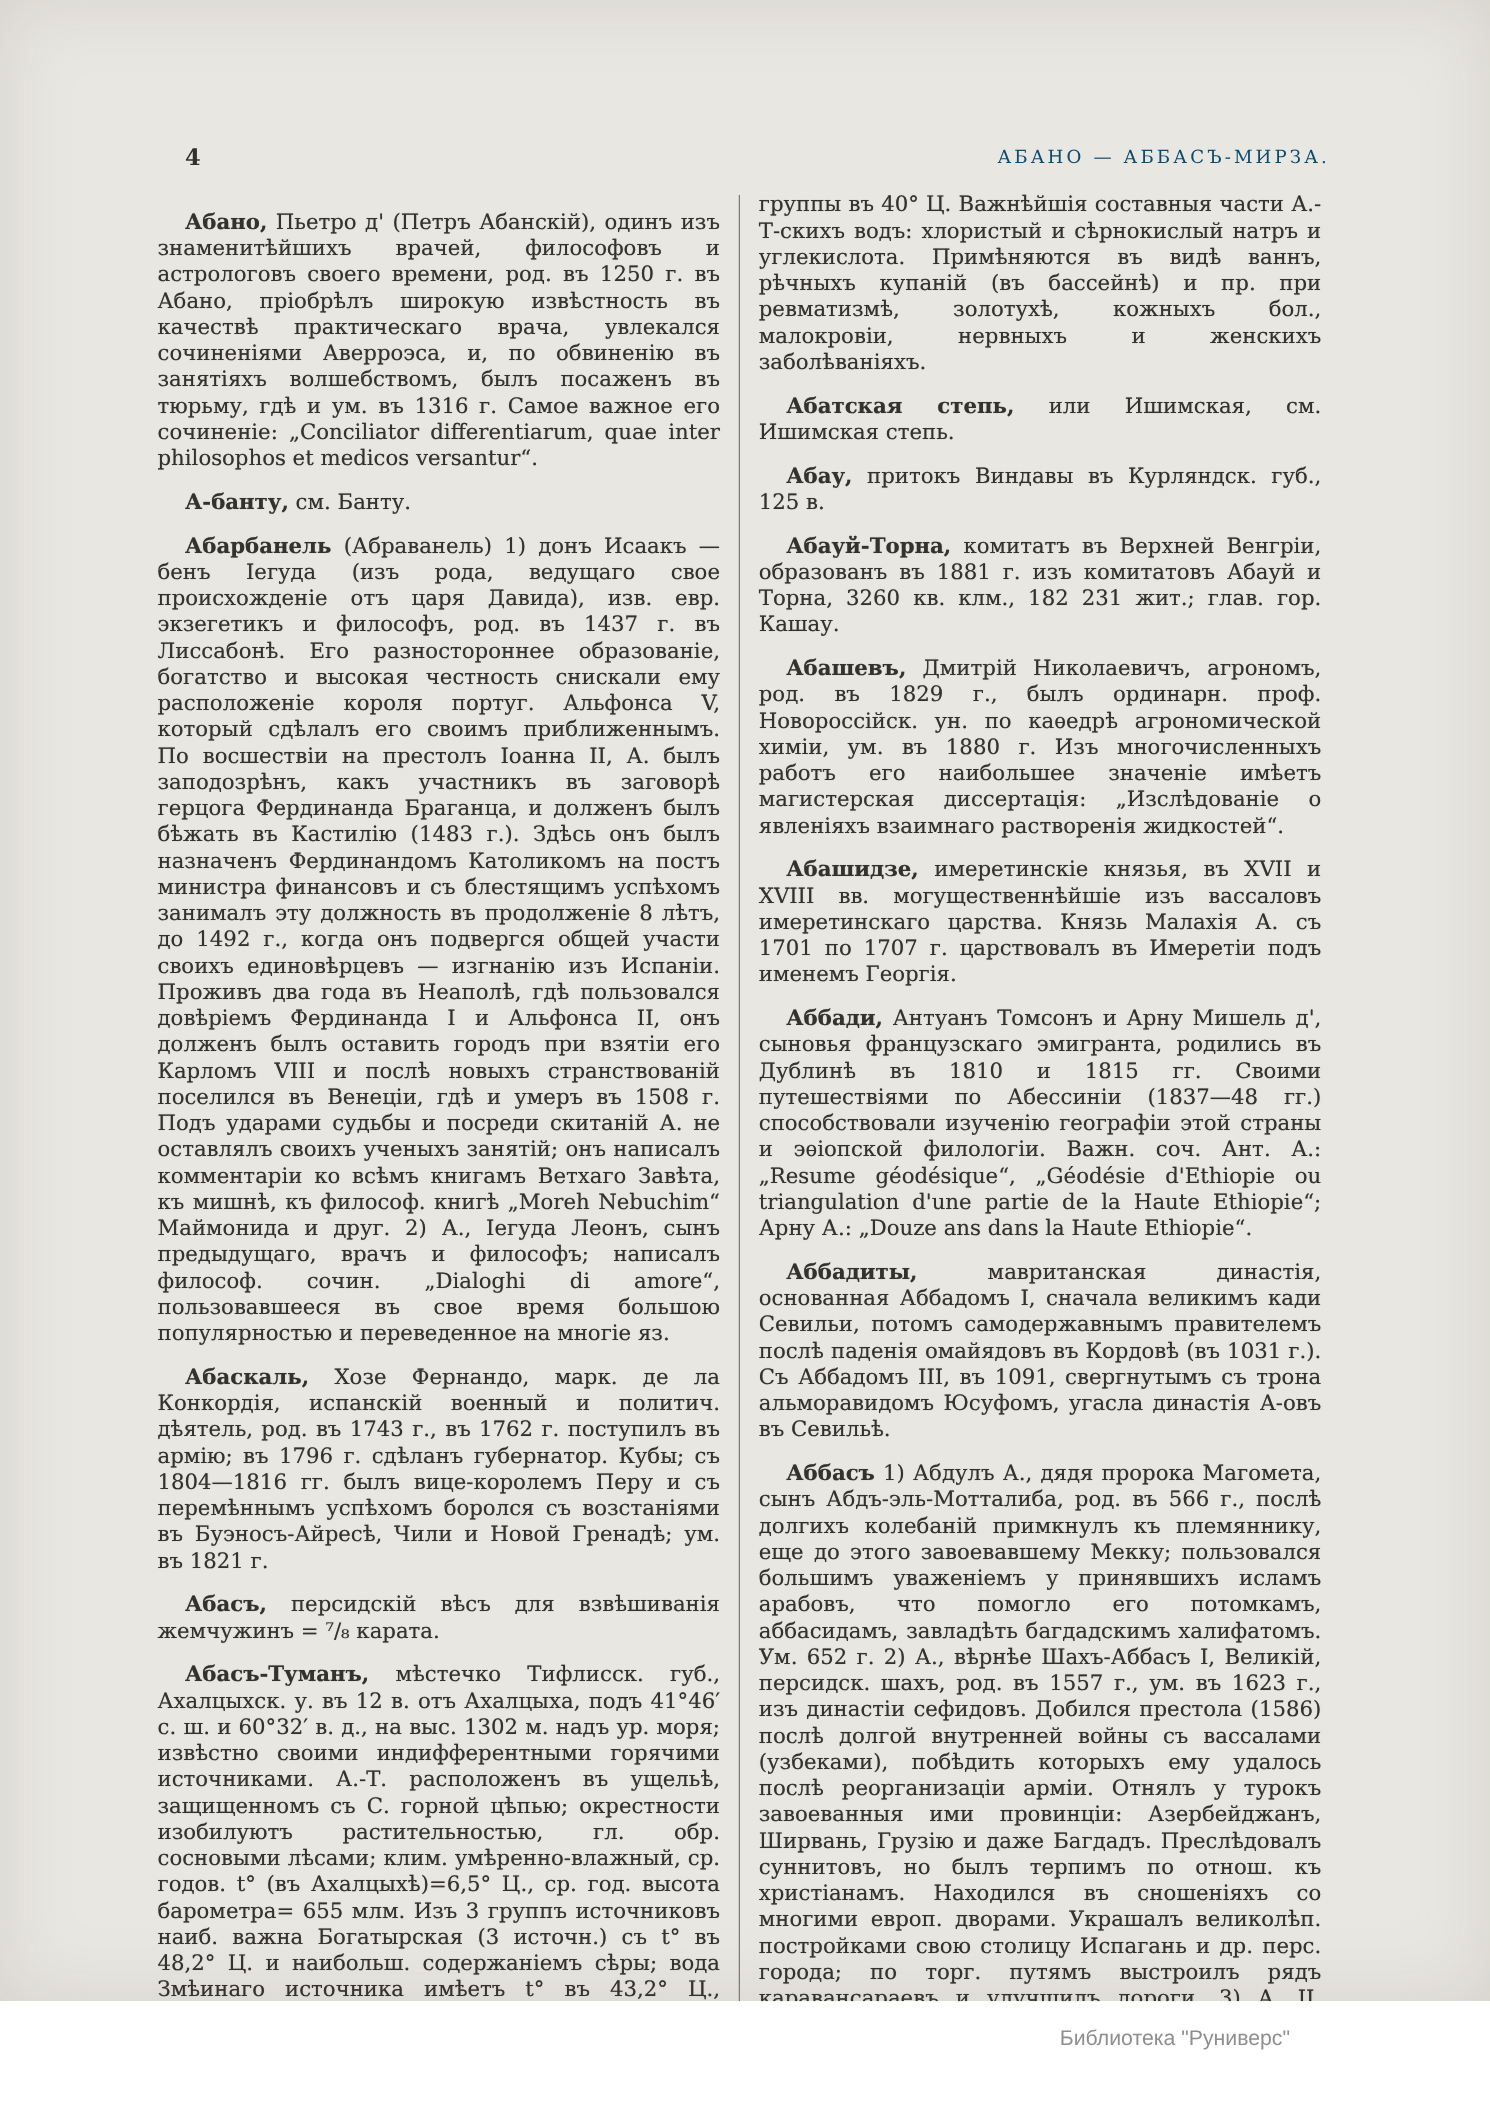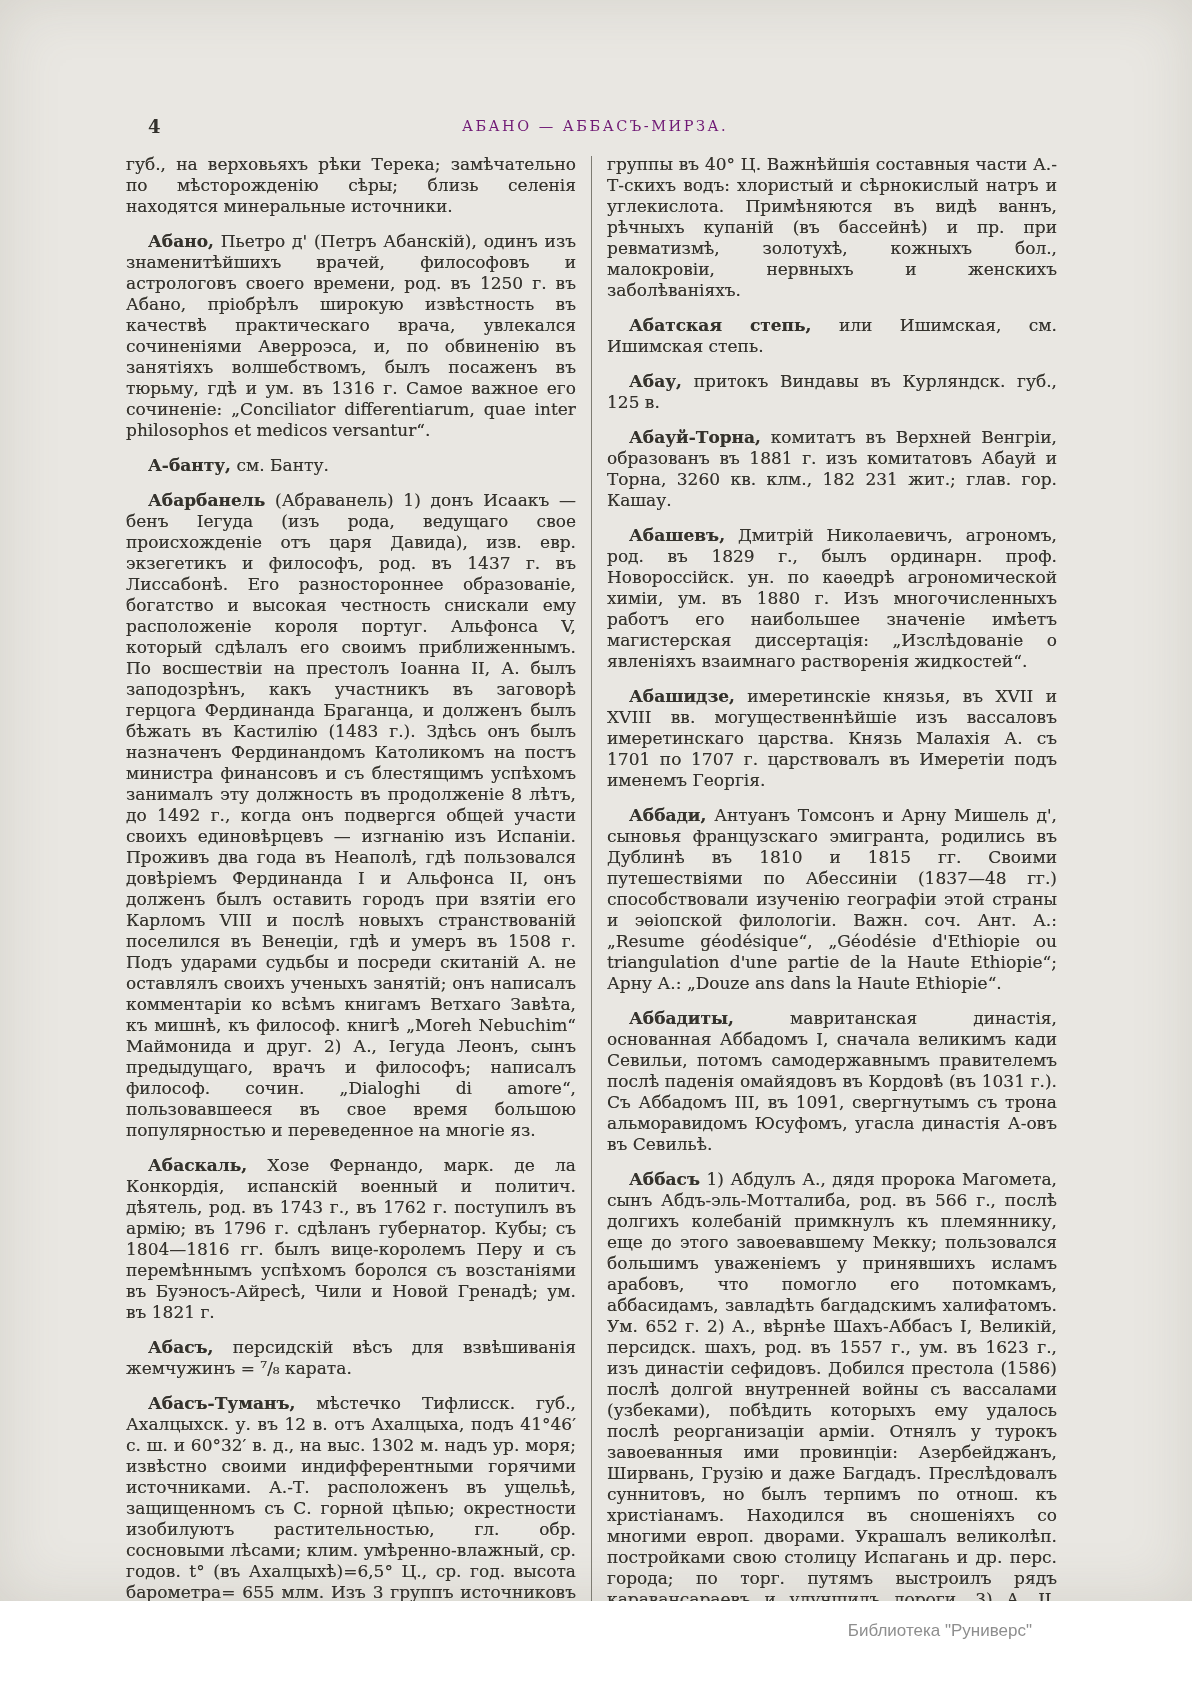--- a/index.html
+++ b/index.html
@@ -12,22 +12,22 @@
     background:#e9e7e2;
     padding:112px 128px 0 126px;
     box-shadow: inset 0 0 60px rgba(120,115,100,0.18);
     overflow:hidden;
   }
 
   .header { position:relative; height:34px; color:#33312c; }
   .pagenum { position:absolute; left:22px; top:4px; font-size:18px; font-weight:bold; }
   .runhead {
     position:absolute; left:0; right:0; top:6px;
-    text-align:center; font-size:14.5px; letter-spacing:2.5px;
-    color:#701a75;
+    text-align:right; font-size:14.5px; letter-spacing:2.5px;
+    color:#0c4a6e;
   }
 
   .body { display:flex; margin-top:8px; }
   .col {
     width:450px;
     font-size:17px; line-height:21px;
     text-align:justify;
     color:#34322c;
     text-shadow:0 0 0.6px rgba(52,50,44,0.55);
     hyphens:auto;
@@ -49,21 +49,20 @@
 </head>
 <body>
 
 <div class="scan">
   <div class="header">
     <span class="pagenum">4</span>
     <span class="runhead">АБАНО — АББАСЪ-МИРЗА.</span>
   </div>
   <div class="body">
     <div class="col">
-        <p class="entry noindent"><span>губ., на верховьяхъ рѣки Терека; замѣчательно по мѣсторожденію сѣры; близь селенія находятся минеральные источники.</span></p>
         <p class="entry"><span class="term">Абано,</span><span> Пьетро д' (Петръ Абанскій), одинъ изъ знаменитѣйшихъ врачей, философовъ и астрологовъ своего времени, род. въ 1250 г. въ Абано, пріобрѣлъ широкую извѣстность въ качествѣ практическаго врача, увлекался сочиненіями Аверроэса, и, по обвиненію въ занятіяхъ волшебствомъ, былъ посаженъ въ тюрьму, гдѣ и ум. въ 1316 г. Самое важное его сочиненіе: „Conciliator differentiarum, quae inter philosophos et medicos versantur“.</span></p>
         <p class="entry"><span class="term">А-банту,</span><span> см. </span><span class="ital">Банту.</span></p>
         <p class="entry"><span class="term">Абарбанель</span><span> (Абраванель) 1) донъ Исаакъ — бенъ Іегуда (изъ рода, ведущаго свое происхожденіе отъ царя Давида), изв. евр. экзегетикъ и философъ, род. въ 1437 г. въ Лиссабонѣ. Его разностороннее образованіе, богатство и высокая честность снискали ему расположеніе короля португ. Альфонса V, который сдѣлалъ его своимъ приближеннымъ. По восшествіи на престолъ Іоанна II, А. былъ заподозрѣнъ, какъ участникъ въ заговорѣ герцога Фердинанда Браганца, и долженъ былъ бѣжать въ Кастилію (1483 г.). Здѣсь онъ былъ назначенъ Фердинандомъ Католикомъ на постъ министра финансовъ и съ блестящимъ успѣхомъ занималъ эту должность въ продолженіе 8 лѣтъ, до 1492 г., когда онъ подвергся общей участи своихъ единовѣрцевъ — изгнанію изъ Испаніи. Проживъ два года въ Неаполѣ, гдѣ пользовался довѣріемъ Фердинанда I и Альфонса II, онъ долженъ былъ оставить городъ при взятіи его Карломъ VIII и послѣ новыхъ странствованій поселился въ Венеціи, гдѣ и умеръ въ 1508 г. Подъ ударами судьбы и посреди скитаній А. не оставлялъ своихъ ученыхъ занятій; онъ написалъ комментаріи ко всѣмъ книгамъ Ветхаго Завѣта, къ мишнѣ, къ философ. книгѣ „Moreh Nebuchim“ Маймонида и друг. 2) А., Іегуда Леонъ, сынъ предыдущаго, врачъ и философъ; написалъ философ. сочин. „Dialoghi di amore“, пользовавшееся въ свое время большою популярностью и переведенное на многіе яз.</span></p>
         <p class="entry"><span class="term">Абаскаль,</span><span> Хозе Фернандо, марк. де ла Конкордія, испанскій военный и политич. дѣятель, род. въ 1743 г., въ 1762 г. поступилъ въ армію; въ 1796 г. сдѣланъ губернатор. Кубы; съ 1804—1816 гг. былъ вице-королемъ Перу и съ перемѣннымъ успѣхомъ боролся съ возстаніями въ Буэносъ-Айресѣ, Чили и Новой Гренадѣ; ум. въ 1821 г.</span></p>
         <p class="entry"><span class="term">Абасъ,</span><span> персидскій вѣсъ для взвѣшиванія жемчужинъ = ⁷/₈ карата.</span></p>
         <p class="entry"><span class="term">Абасъ-Туманъ,</span><span> мѣстечко Тифлисск. губ., Ахалцыхск. у. въ 12 в. отъ Ахалцыха, подъ 41°46′ с. ш. и 60°32′ в. д., на выс. 1302 м. надъ ур. моря; извѣстно своими индифферентными горячими источниками. А.-Т. расположенъ въ ущельѣ, защищенномъ съ С. горной цѣпью; окрестности изобилуютъ растительностью, гл. обр. сосновыми лѣсами; клим. умѣренно-влажный, ср. годов. t° (въ Ахалцыхѣ)=6,5° Ц., ср. год. высота барометра= 655 млм. Изъ 3 группъ источниковъ наиб. важна Богатырская (3 источн.) съ t° въ 48,2° Ц. и наибольш. содержаніемъ сѣры; вода Змѣинаго источника имѣетъ t° въ 43,2° Ц., Противозолотушной</span></p>
       </div>
     <div class="divider"></div>
     <div class="col">
         <p class="entry noindent"><span>группы въ 40° Ц. Важнѣйшія составныя части А.-Т-скихъ водъ: хлористый и сѣрнокислый натръ и углекислота. Примѣняются въ видѣ ваннъ, рѣчныхъ купаній (въ бассейнѣ) и пр. при ревматизмѣ, золотухѣ, кожныхъ бол., малокровіи, нервныхъ и женскихъ заболѣваніяхъ.</span></p>

